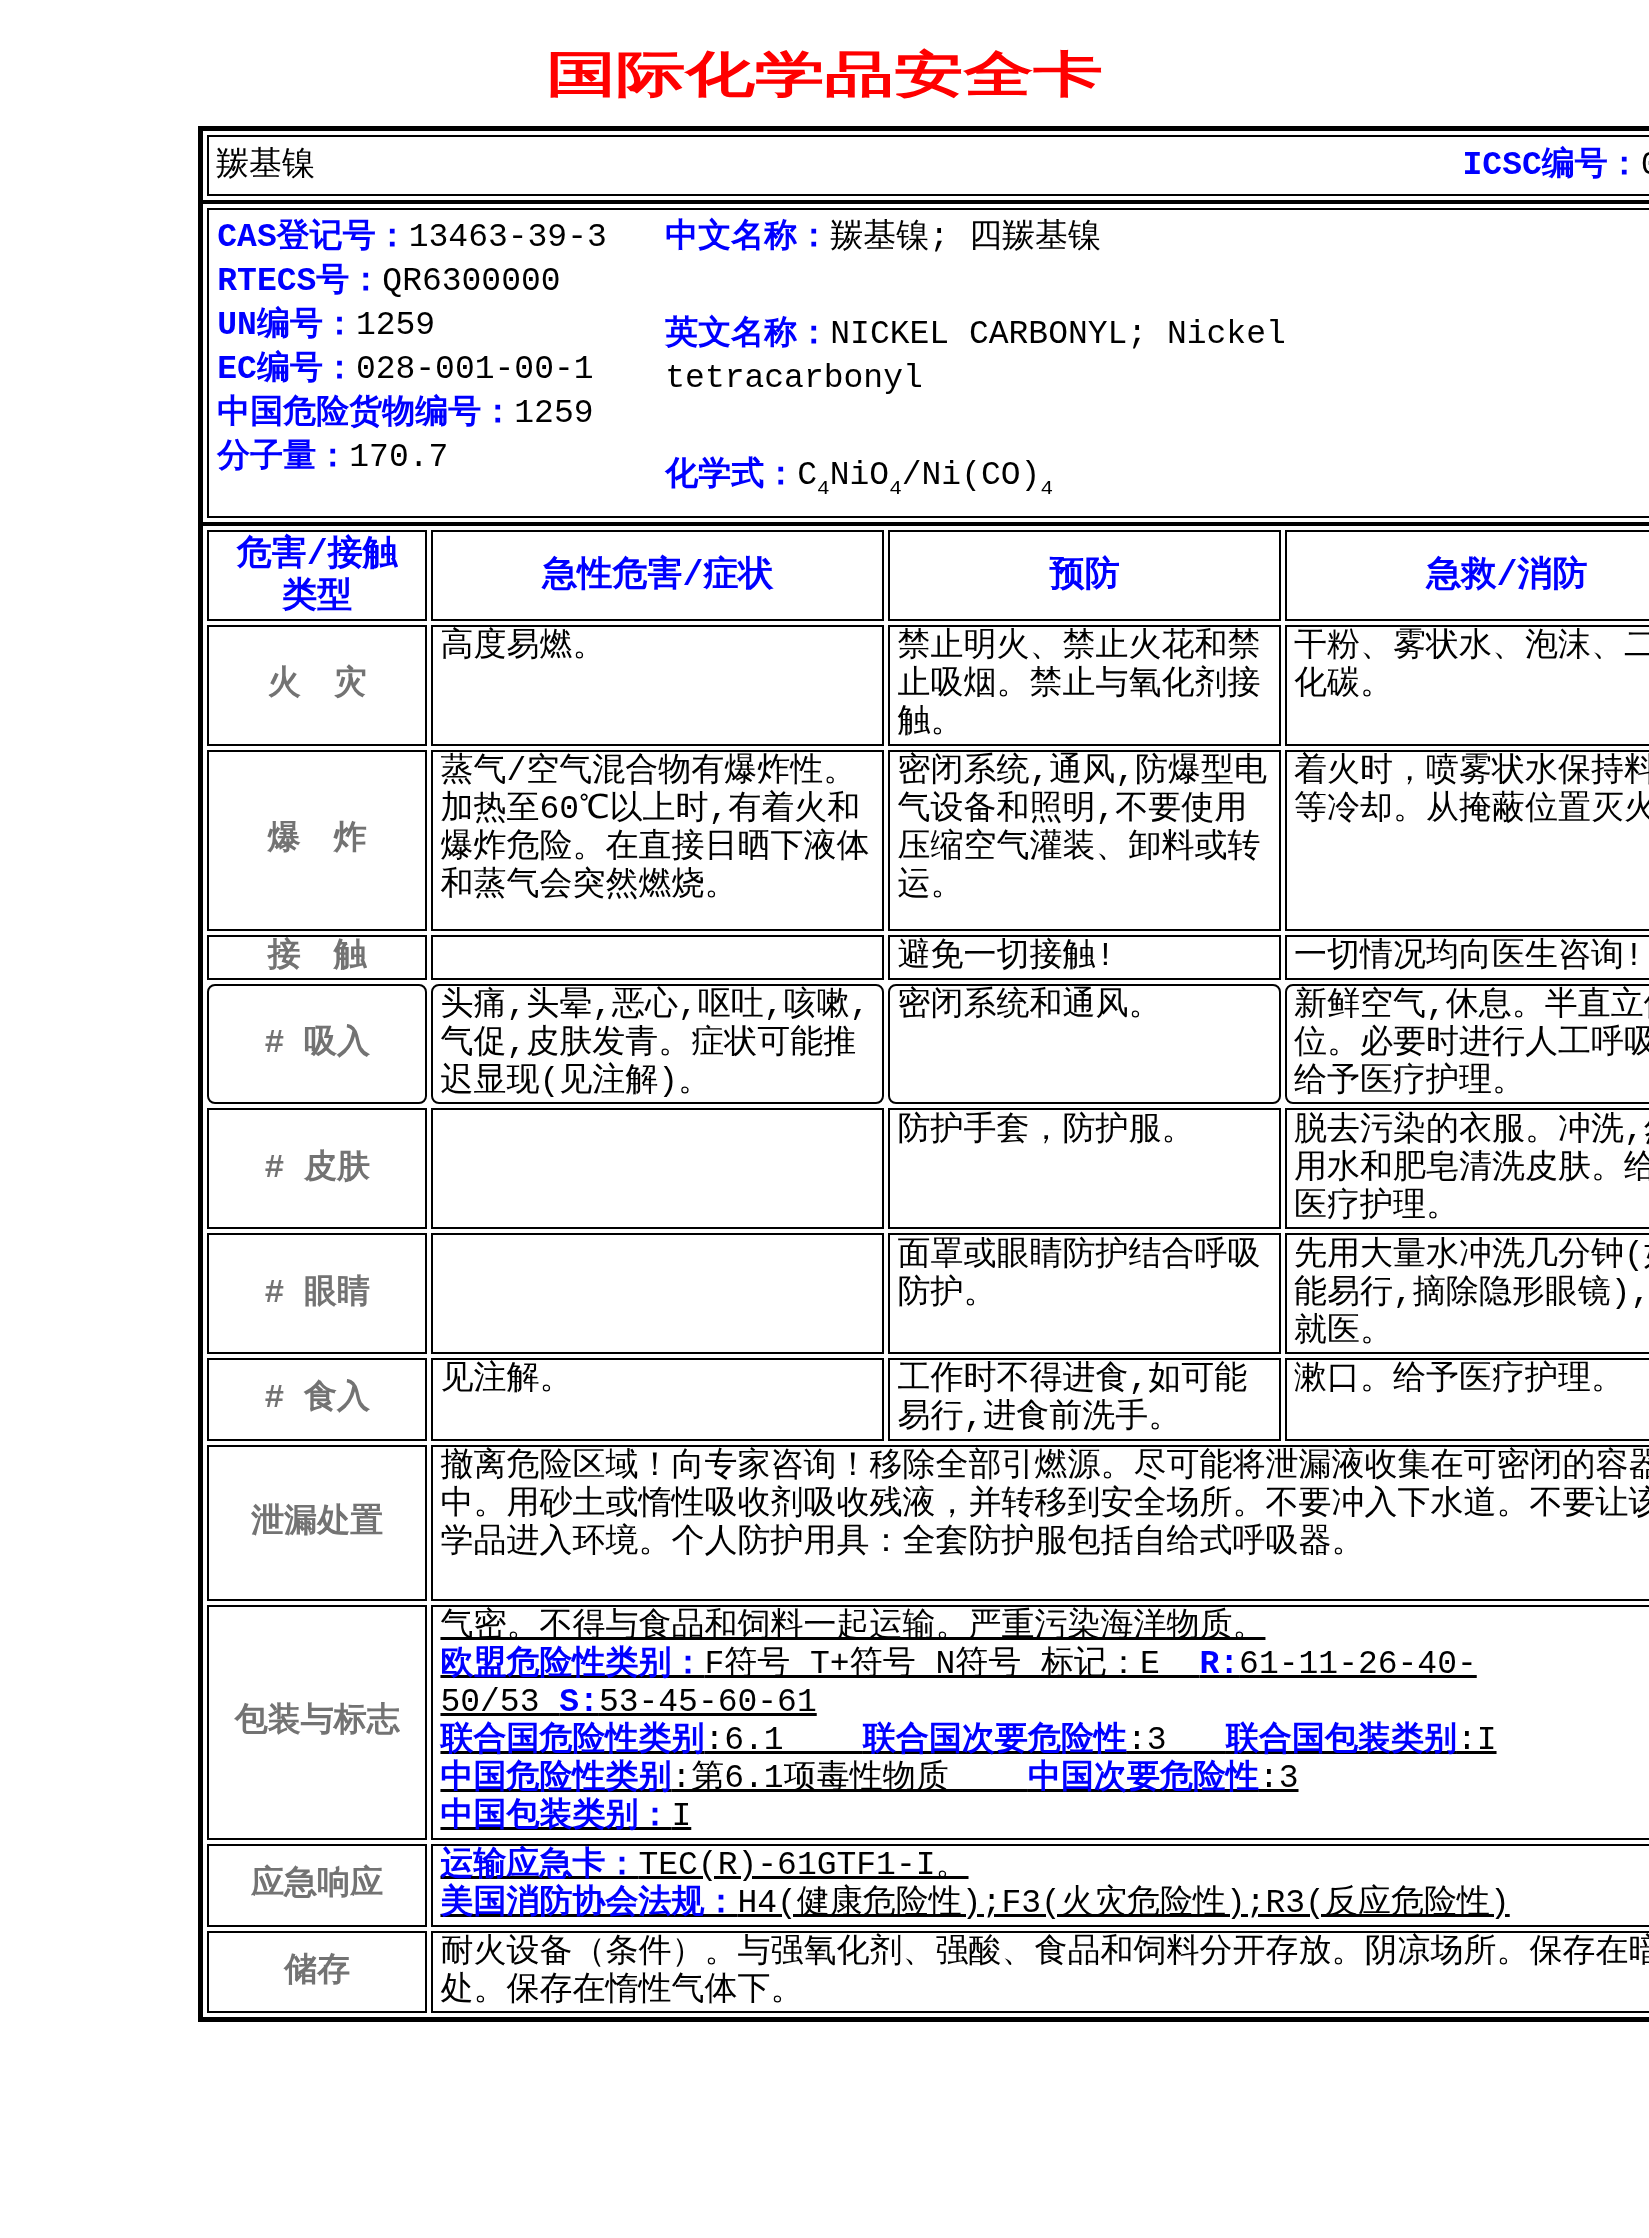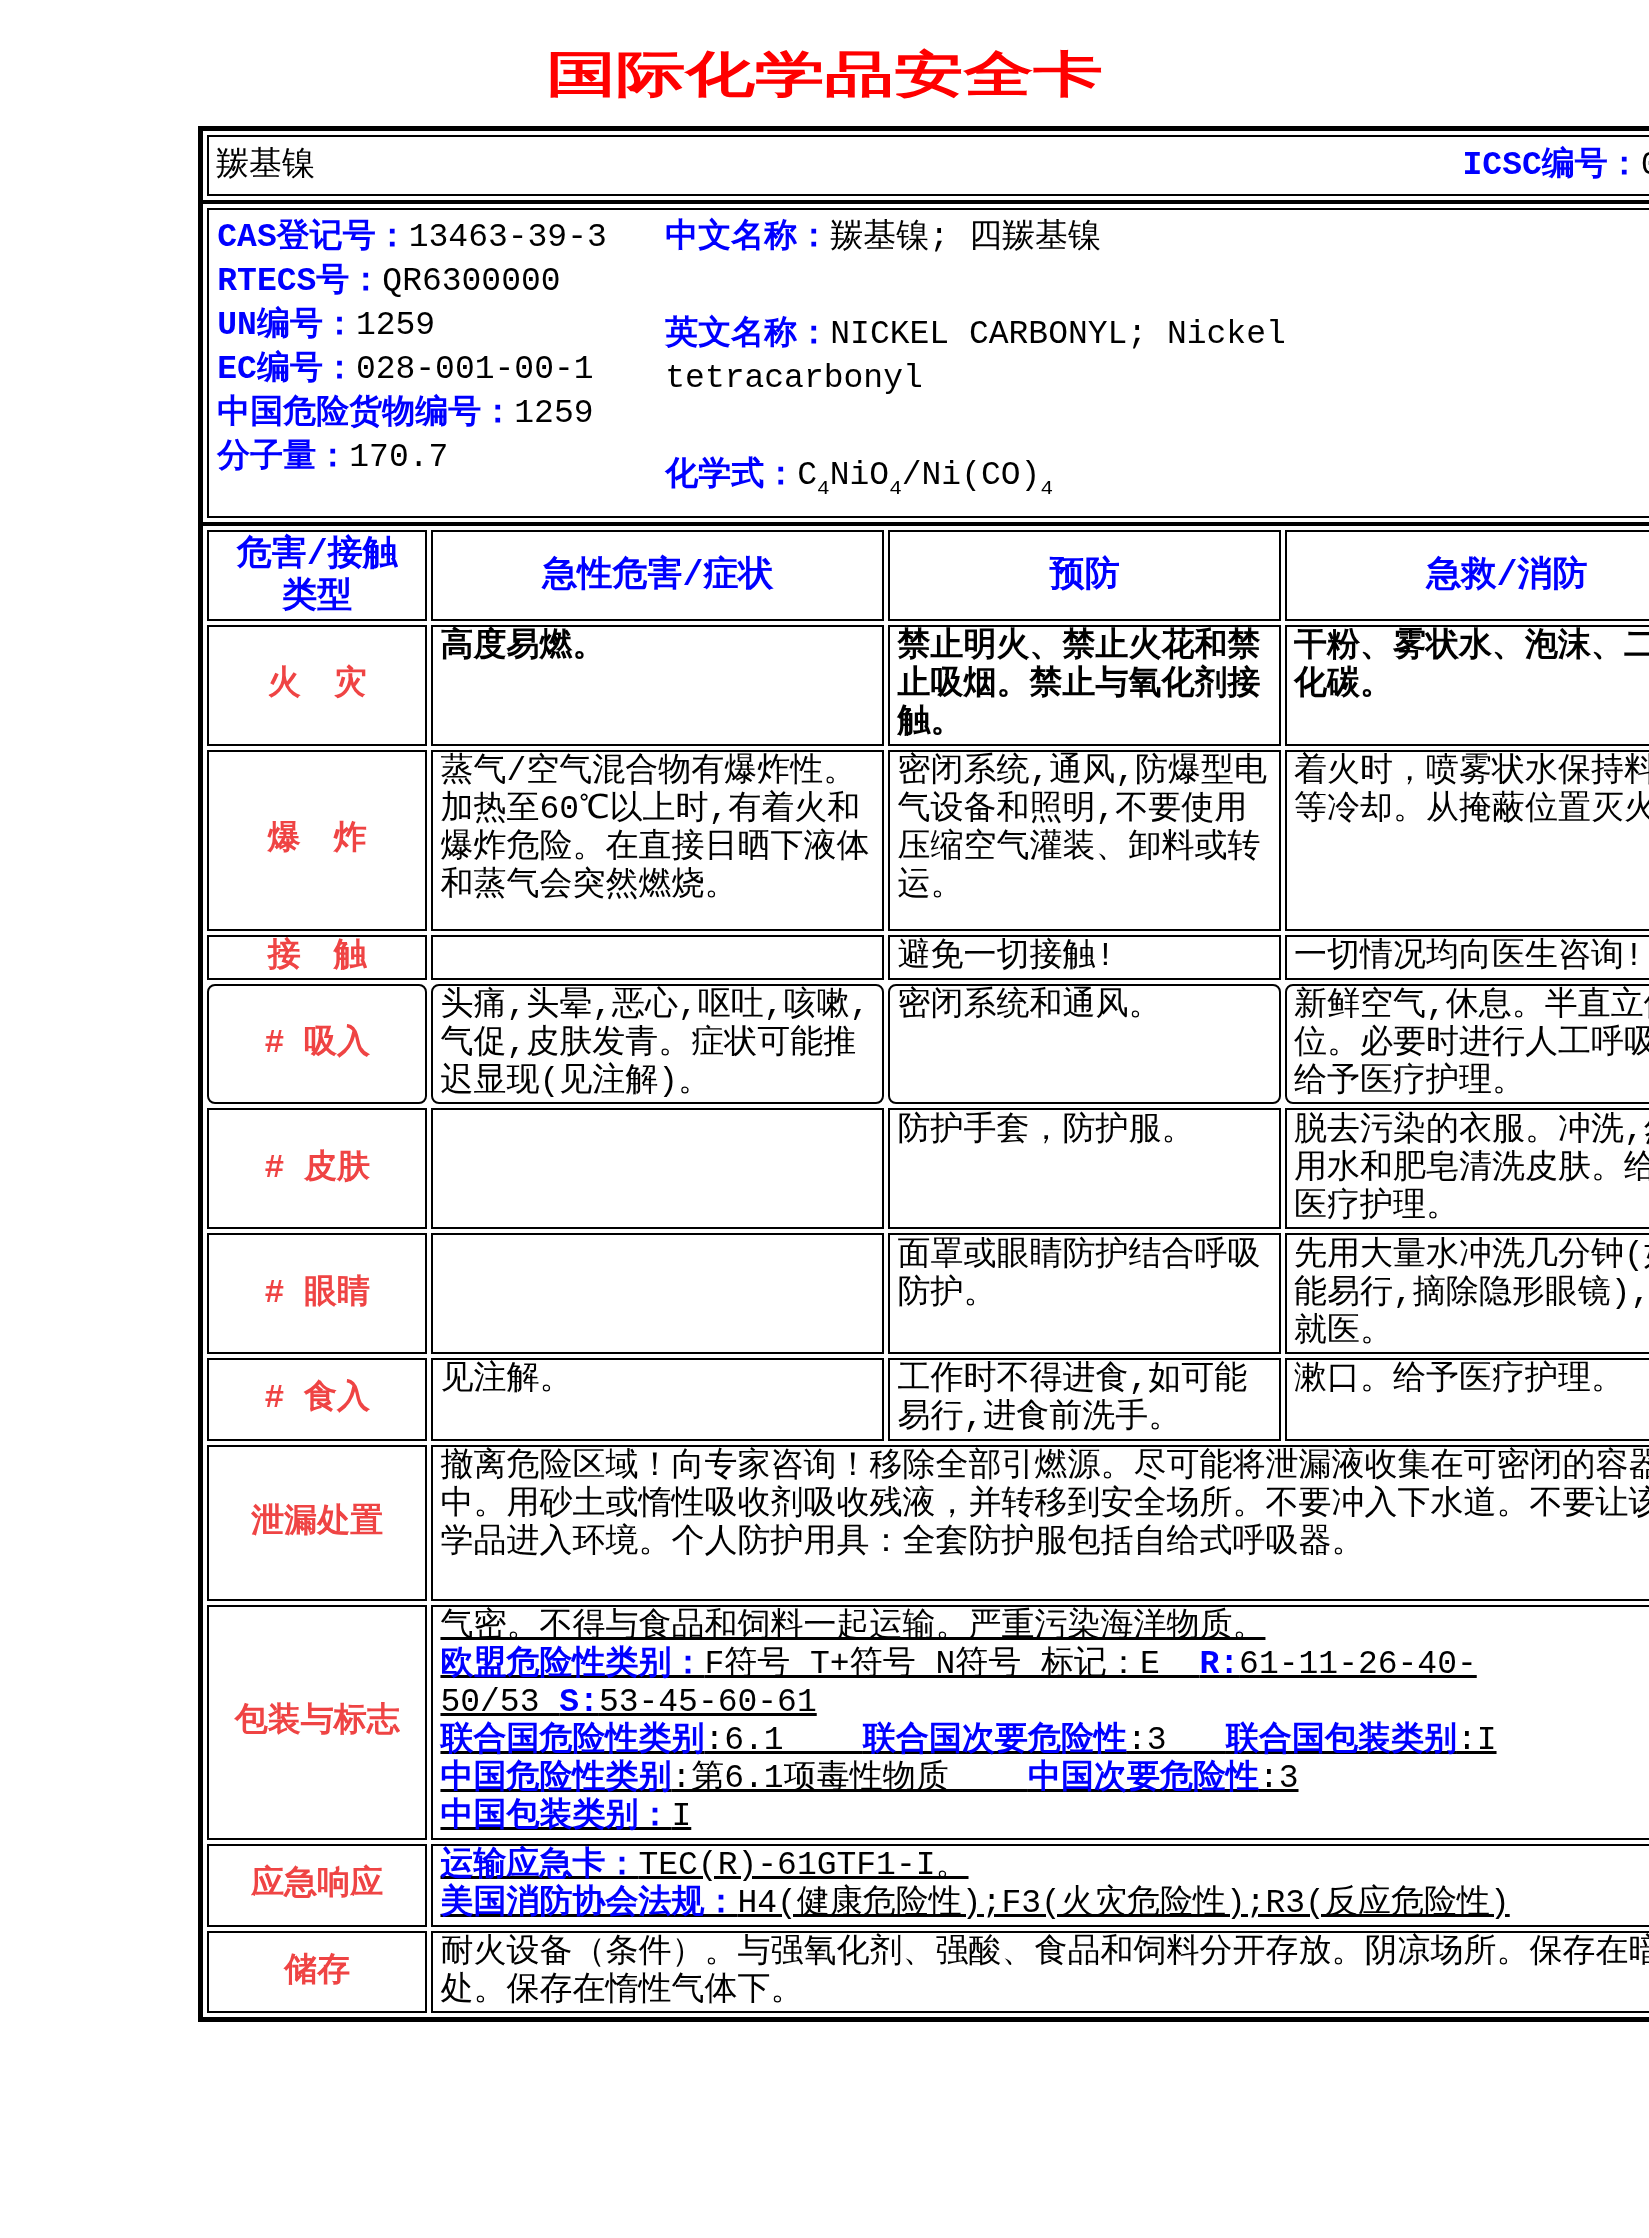--- a/index.html
+++ b/index.html
@@ -30,24 +30,24 @@
   .t-id td{padding:5.6px 8.3px;}
   .id-flex{display:flex;}
   .id-left{flex:0 0 448px;}
   .id-right{flex:1;}
   .id-line{line-height:44px;font-size:33px;white-space:pre;}
   .id-en{white-space:pre-line;}
   .mt{margin-top:53px;}
   
   .hz-head td{height:88px;vertical-align:middle;text-align:center;
               font-size:35px;line-height:42px;color:#0000ff;font-weight:bold;white-space:pre-line;}
-  .label-cell{vertical-align:middle;text-align:center;color:#ef4444;
+  .label-cell{vertical-align:middle;text-align:center;color:#737373;
               font-weight:bold;font-size:33px;white-space:pre;}
   .rich-line{white-space:pre;text-decoration:underline;}
-  .r-fire td{height:115px;font-weight:bold;} .r-exp td{height:181px;} .r-contact td{height:43px;}
+  .r-fire td{height:115px;} .r-exp td{height:181px;} .r-contact td{height:43px;}
   .r-inh td{height:115px;border-radius:8px;} .r-skin td{height:115px;} .r-eye td{height:120px;}
   .r-ing td{height:73px;} .r-spill td{height:156px;} .r-pack td{height:215px;}
   .r-emer td{height:83px;} .r-store td{height:76px;}
 </style>
 </head>
 <body>
 
 <div class="page">
 
   <div class="title">国际化学品安全卡</div>

